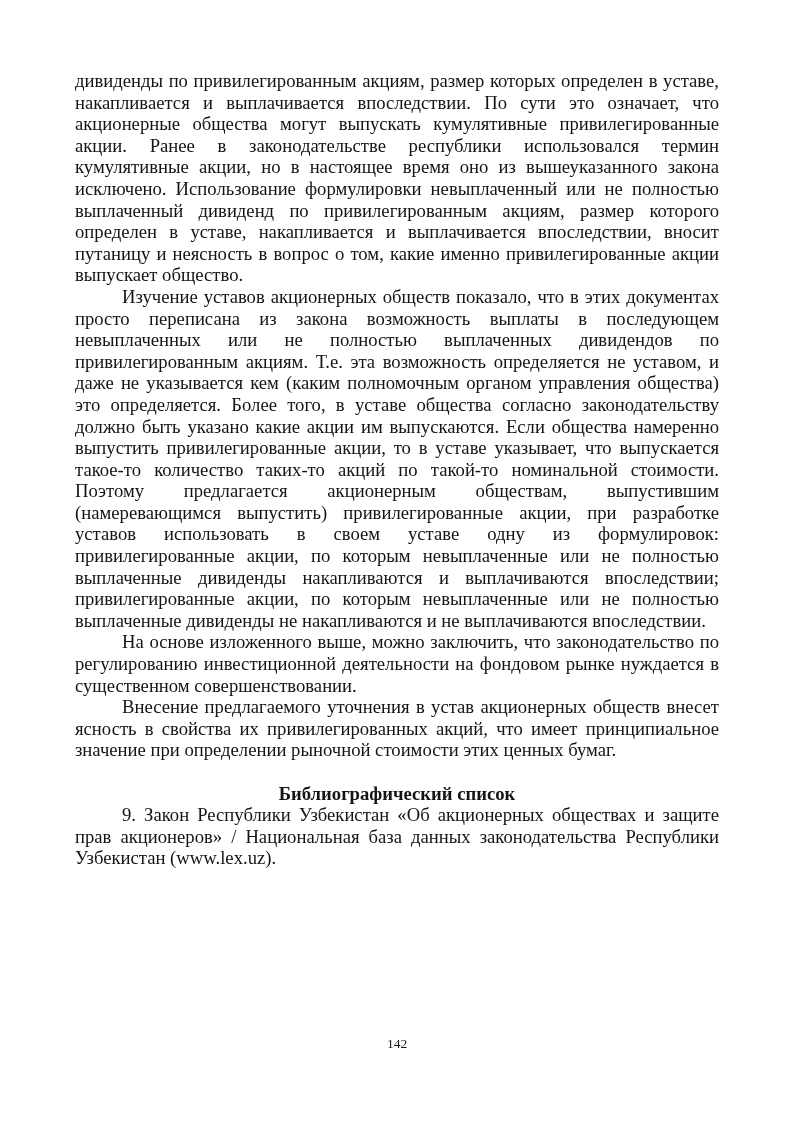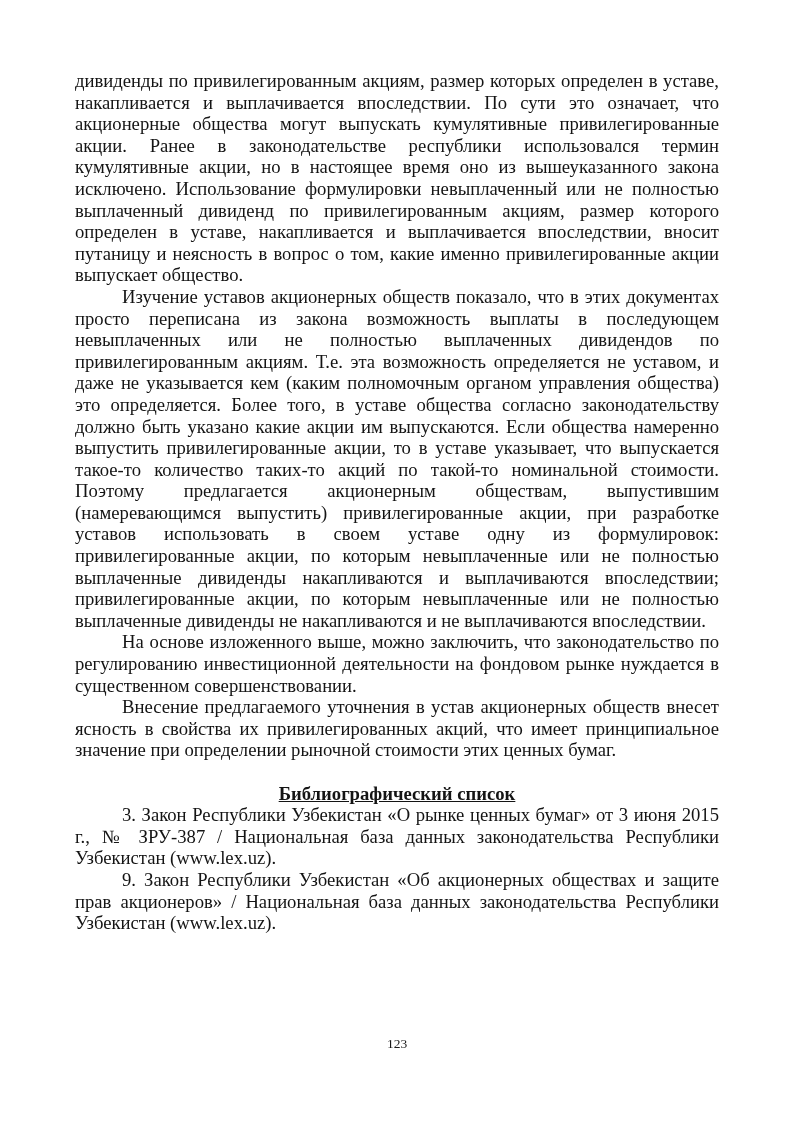--- a/index.html
+++ b/index.html
@@ -32,21 +32,20 @@
   }
   .para.no-indent {
     text-indent: 0;
   }
   .bib-heading {
     margin: 21.6px 0 0 0;
     font-size: 18.67px;
     line-height: 21.6px;
     font-weight: bold;
     text-align: center;
-    text-decoration: underline;
   }
   .page-number {
     position: absolute;
     left: 0;
     top: 1036px;
     width: 794px;
     text-align: center;
     font-size: 13.5px;
     line-height: 16px;
     color: #1a1a1a;
@@ -57,18 +56,17 @@
 
 <div class="page">
   <div class="content">
     <p class="para no-indent">дивиденды по привилегированным акциям, размер которых определен в уставе, накапливается и выплачивается впоследствии. По сути это означает, что акционерные общества могут выпускать кумулятивные привилегированные акции. Ранее в законодательстве республики использовался термин кумулятивные акции, но в настоящее время оно из вышеуказанного закона исключено. Использование формулировки невыплаченный или не полностью выплаченный дивиденд по привилегированным акциям, размер которого определен в уставе, накапливается и выплачивается впоследствии, вносит путаницу и неясность в вопрос о том, какие именно привилегированные акции выпускает общество.</p>
     <p class="para">Изучение уставов акционерных обществ показало, что в этих документах просто переписана из закона возможность выплаты в последующем невыплаченных или не полностью выплаченных дивидендов по привилегированным акциям. Т.е. эта возможность определяется не уставом, и даже не указывается кем (каким полномочным органом управления общества) это определяется. Более того, в уставе общества согласно законодательству должно быть указано какие акции им выпускаются. Если общества намеренно выпустить привилегированные акции, то в уставе указывает, что выпускается такое-то количество таких-то акций по такой-то номинальной стоимости. Поэтому предлагается акционерным обществам, выпустившим (намеревающимся выпустить) привилегированные акции, при разработке уставов использовать в своем уставе одну из формулировок: привилегированные акции, по которым невыплаченные или не полностью выплаченные дивиденды накапливаются и выплачиваются впоследствии; привилегированные акции, по которым невыплаченные или не полностью выплаченные дивиденды не накапливаются и не выплачиваются впоследствии.</p>
     <p class="para">На основе изложенного выше, можно заключить, что законодательство по регулированию инвестиционной деятельности на фондовом рынке нуждается в существенном совершенствовании.</p>
     <p class="para">Внесение предлагаемого уточнения в устав акционерных обществ внесет ясность в свойства их привилегированных акций, что имеет принципиальное значение при определении рыночной стоимости этих ценных бумаг.</p>
 
     <h2 class="bib-heading">Библиографический список</h2>
 
-    <p class="para">3. Закон Республики Узбекистан «О рынке ценных бумаг» от 3 июня 2015 г., № ЗРУ-387 / Национальная база данных законодательства Республики Узбекистан (www.lex.uz).</p>
     <p class="para">9. Закон Республики Узбекистан «Об акционерных обществах и защите прав акционеров» / Национальная база данных законодательства Республики Узбекистан (www.lex.uz).</p>
   </div>
 
-  <div class="page-number">123</div>
+  <div class="page-number">142</div>
 </div>
 
 </body></html>

